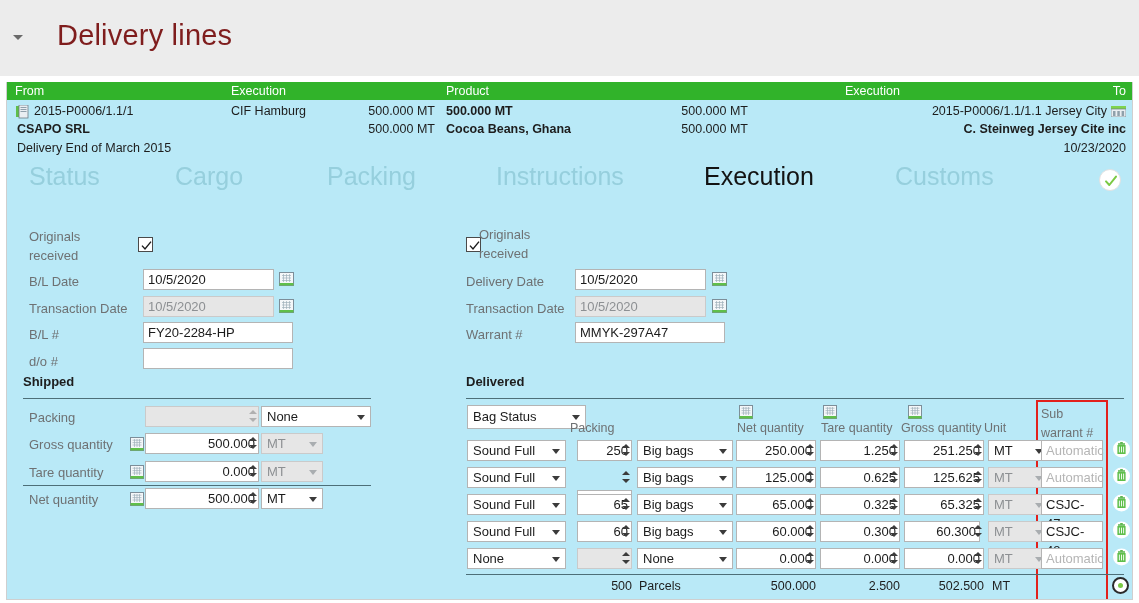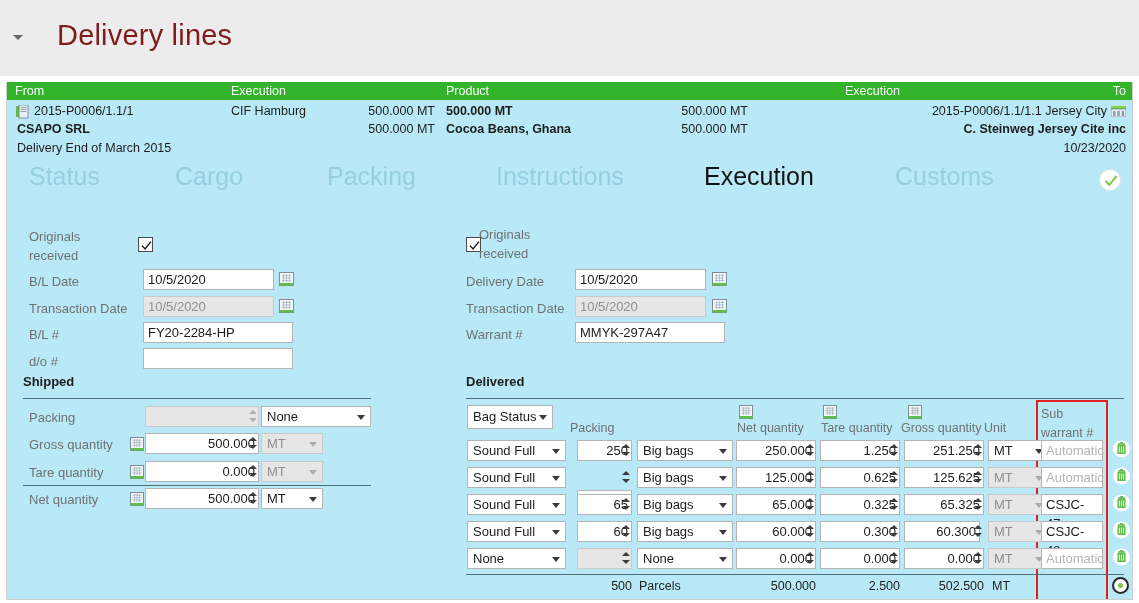--- a/index.html
+++ b/index.html
@@ -328,21 +328,21 @@
         <path d="M3 3.5H12M3 6H12M3 8.5H12M4.5 2V10M7.5 2V10M10.5 2V10" stroke="#9fb0ba" stroke-width="0.7"></path>
       </svg>
 
       <div class="lbl" style="left:459px; top:245px;">Warrant #</div>
       <div class="tf" style="left:568px; top:240px; width:150px;">MMYK-297A47</div>
 
       <div class="lbl dark" style="left:459px; top:292px;">Delivered</div>
       <div class="hrule" style="left:459px; top:316px; width:658px;"></div>
 
       <div class="tbl-head">
-        <div class="dd" style="left:460px; top:323px; width:86px; height:24px; line-height:22px;">
+        <div class="dd" style="left:460px; top:323px; width:119px; height:24px; line-height:22px;">
           <span>Bag Status</span><span class="arw" style="top:9px;"></span>
         </div>
         <div class="hl" style="left:563px; top:339px;">Packing</div>
 
         <svg class="calc" style="left:732px; top:323px;" viewBox="0 0 14 14">
           <rect x="0.5" y="0.5" width="13" height="13" fill="#f4f7f9" stroke="#7d8e99"></rect>
           <rect x="0.5" y="11" width="13" height="2.5" fill="#5fbf4a"></rect>
           <path d="M2.5 3.2H11.5M2.5 5.6H11.5M2.5 8H11.5M4.5 2V10M7 2V10M9.5 2V10" stroke="#9fb0ba" stroke-width="0.7"></path>
         </svg>
         <div class="hl" style="left:730px; top:339px;">Net quantity</div>

